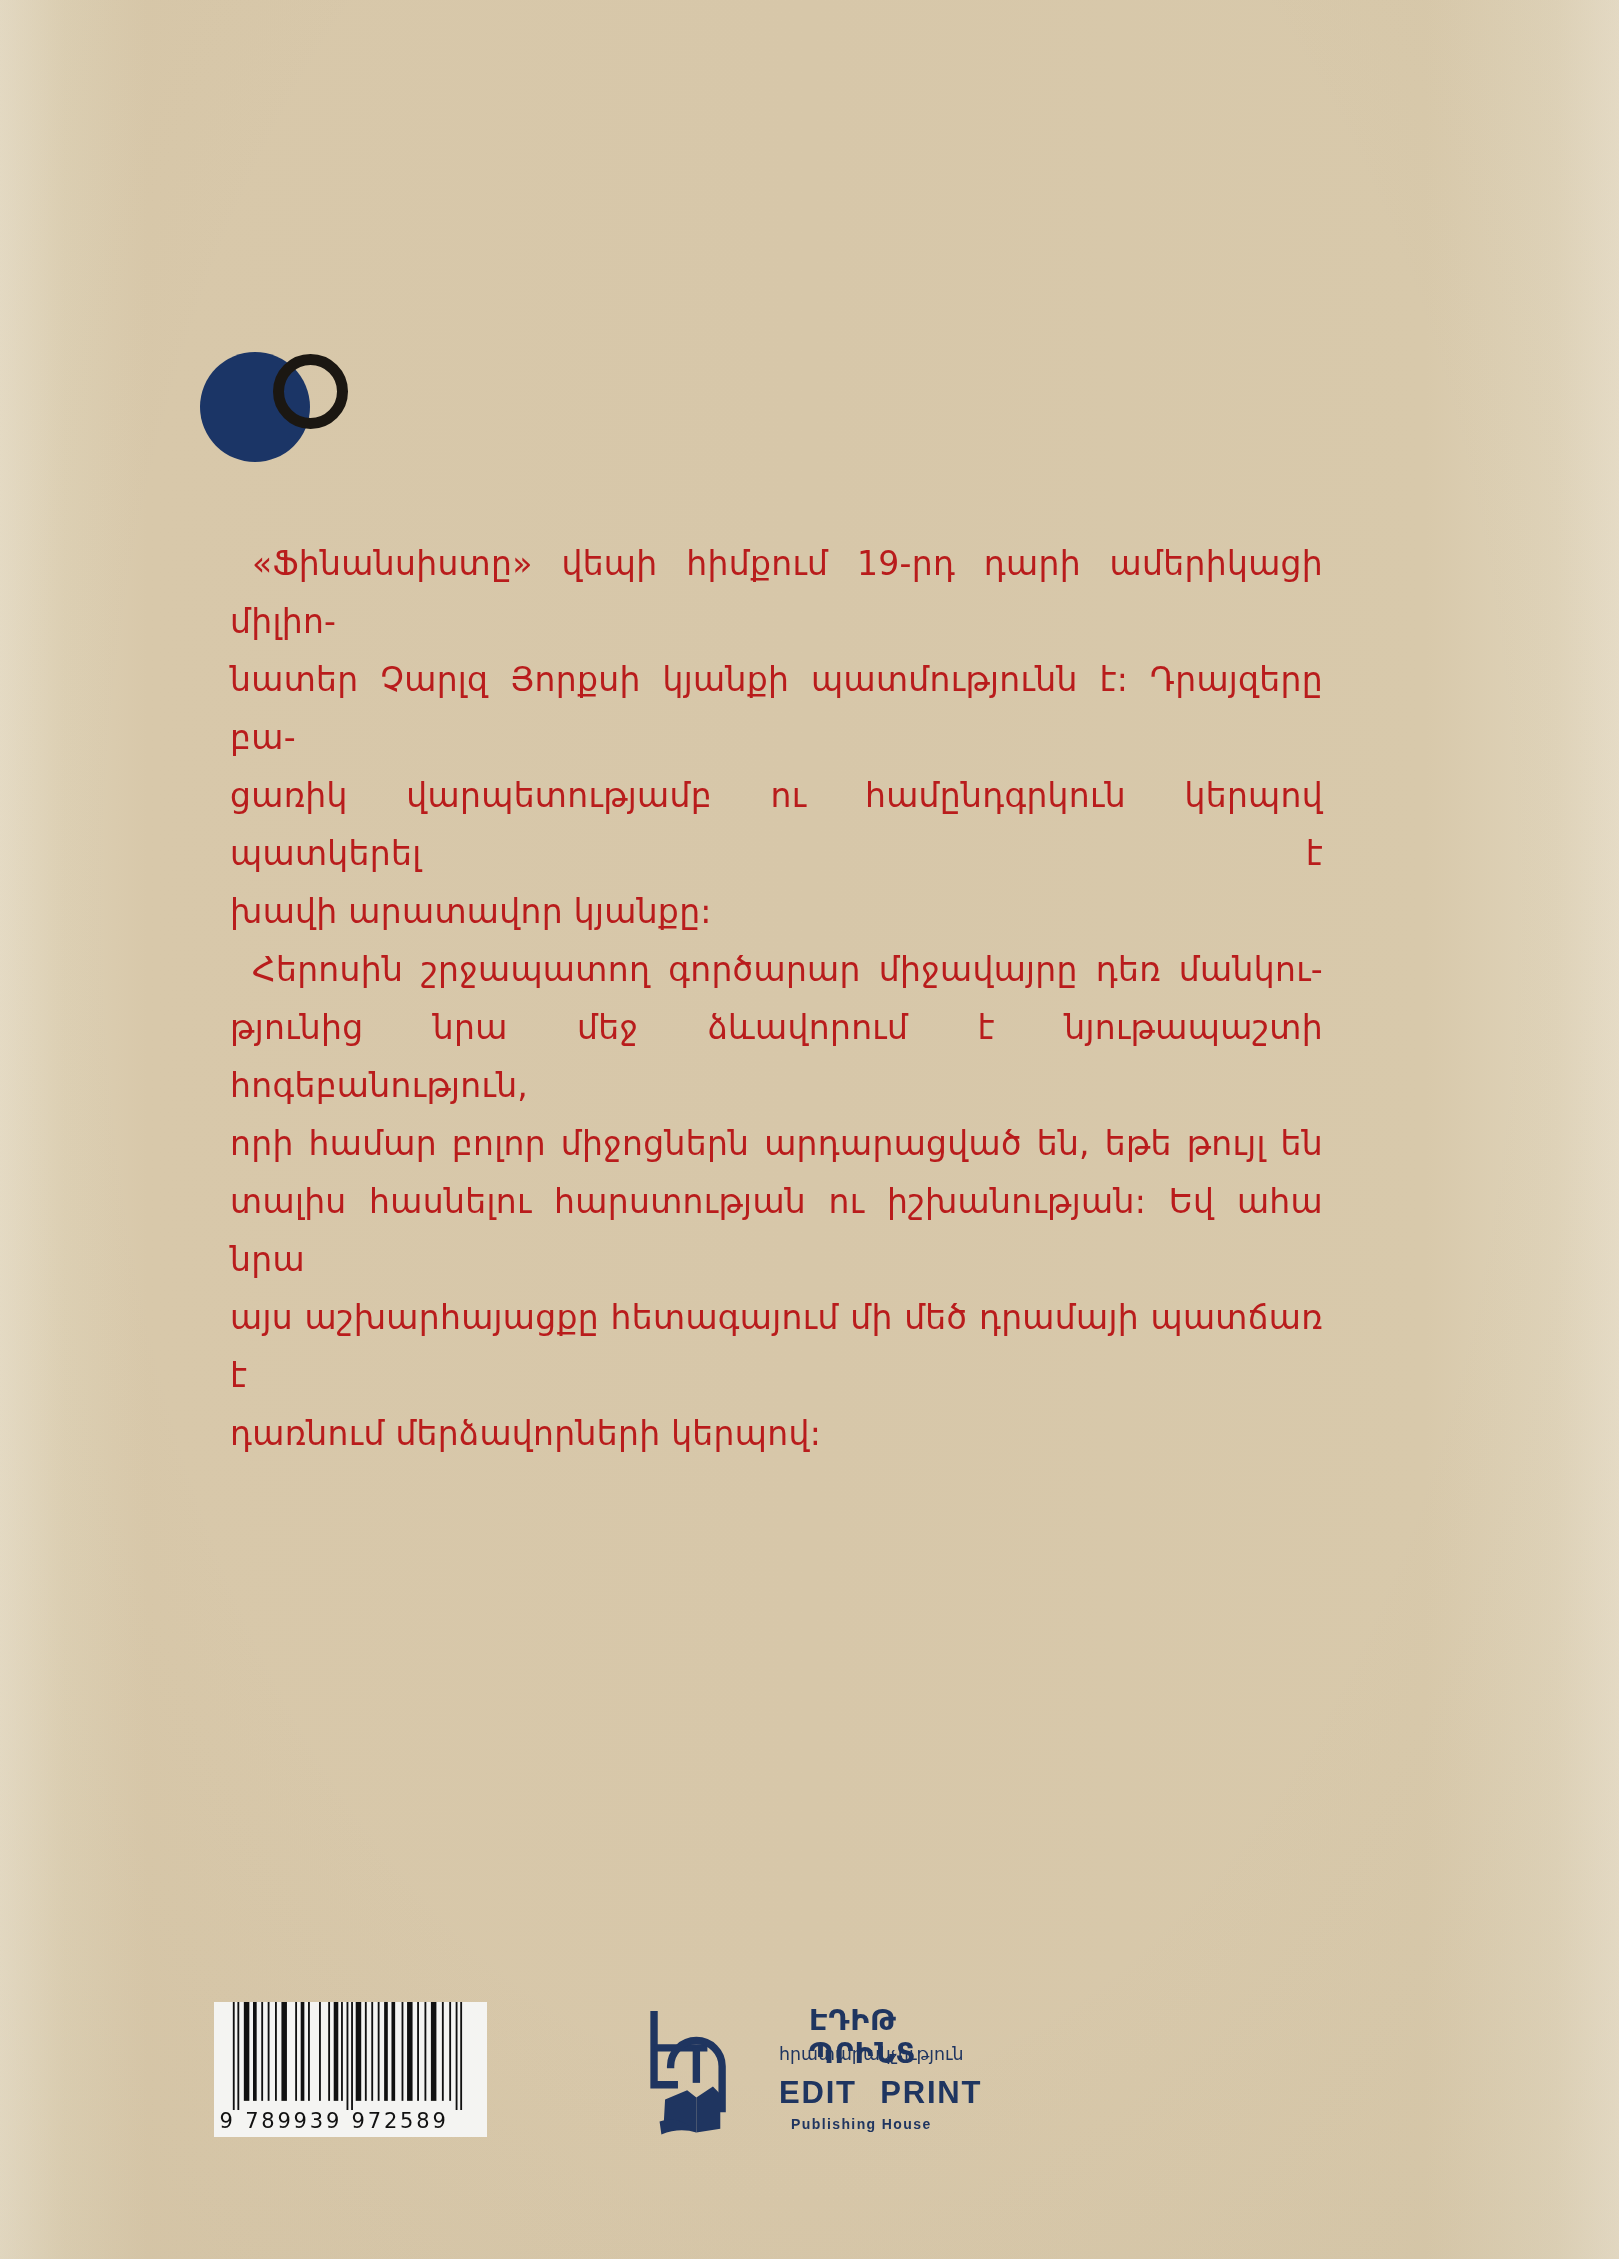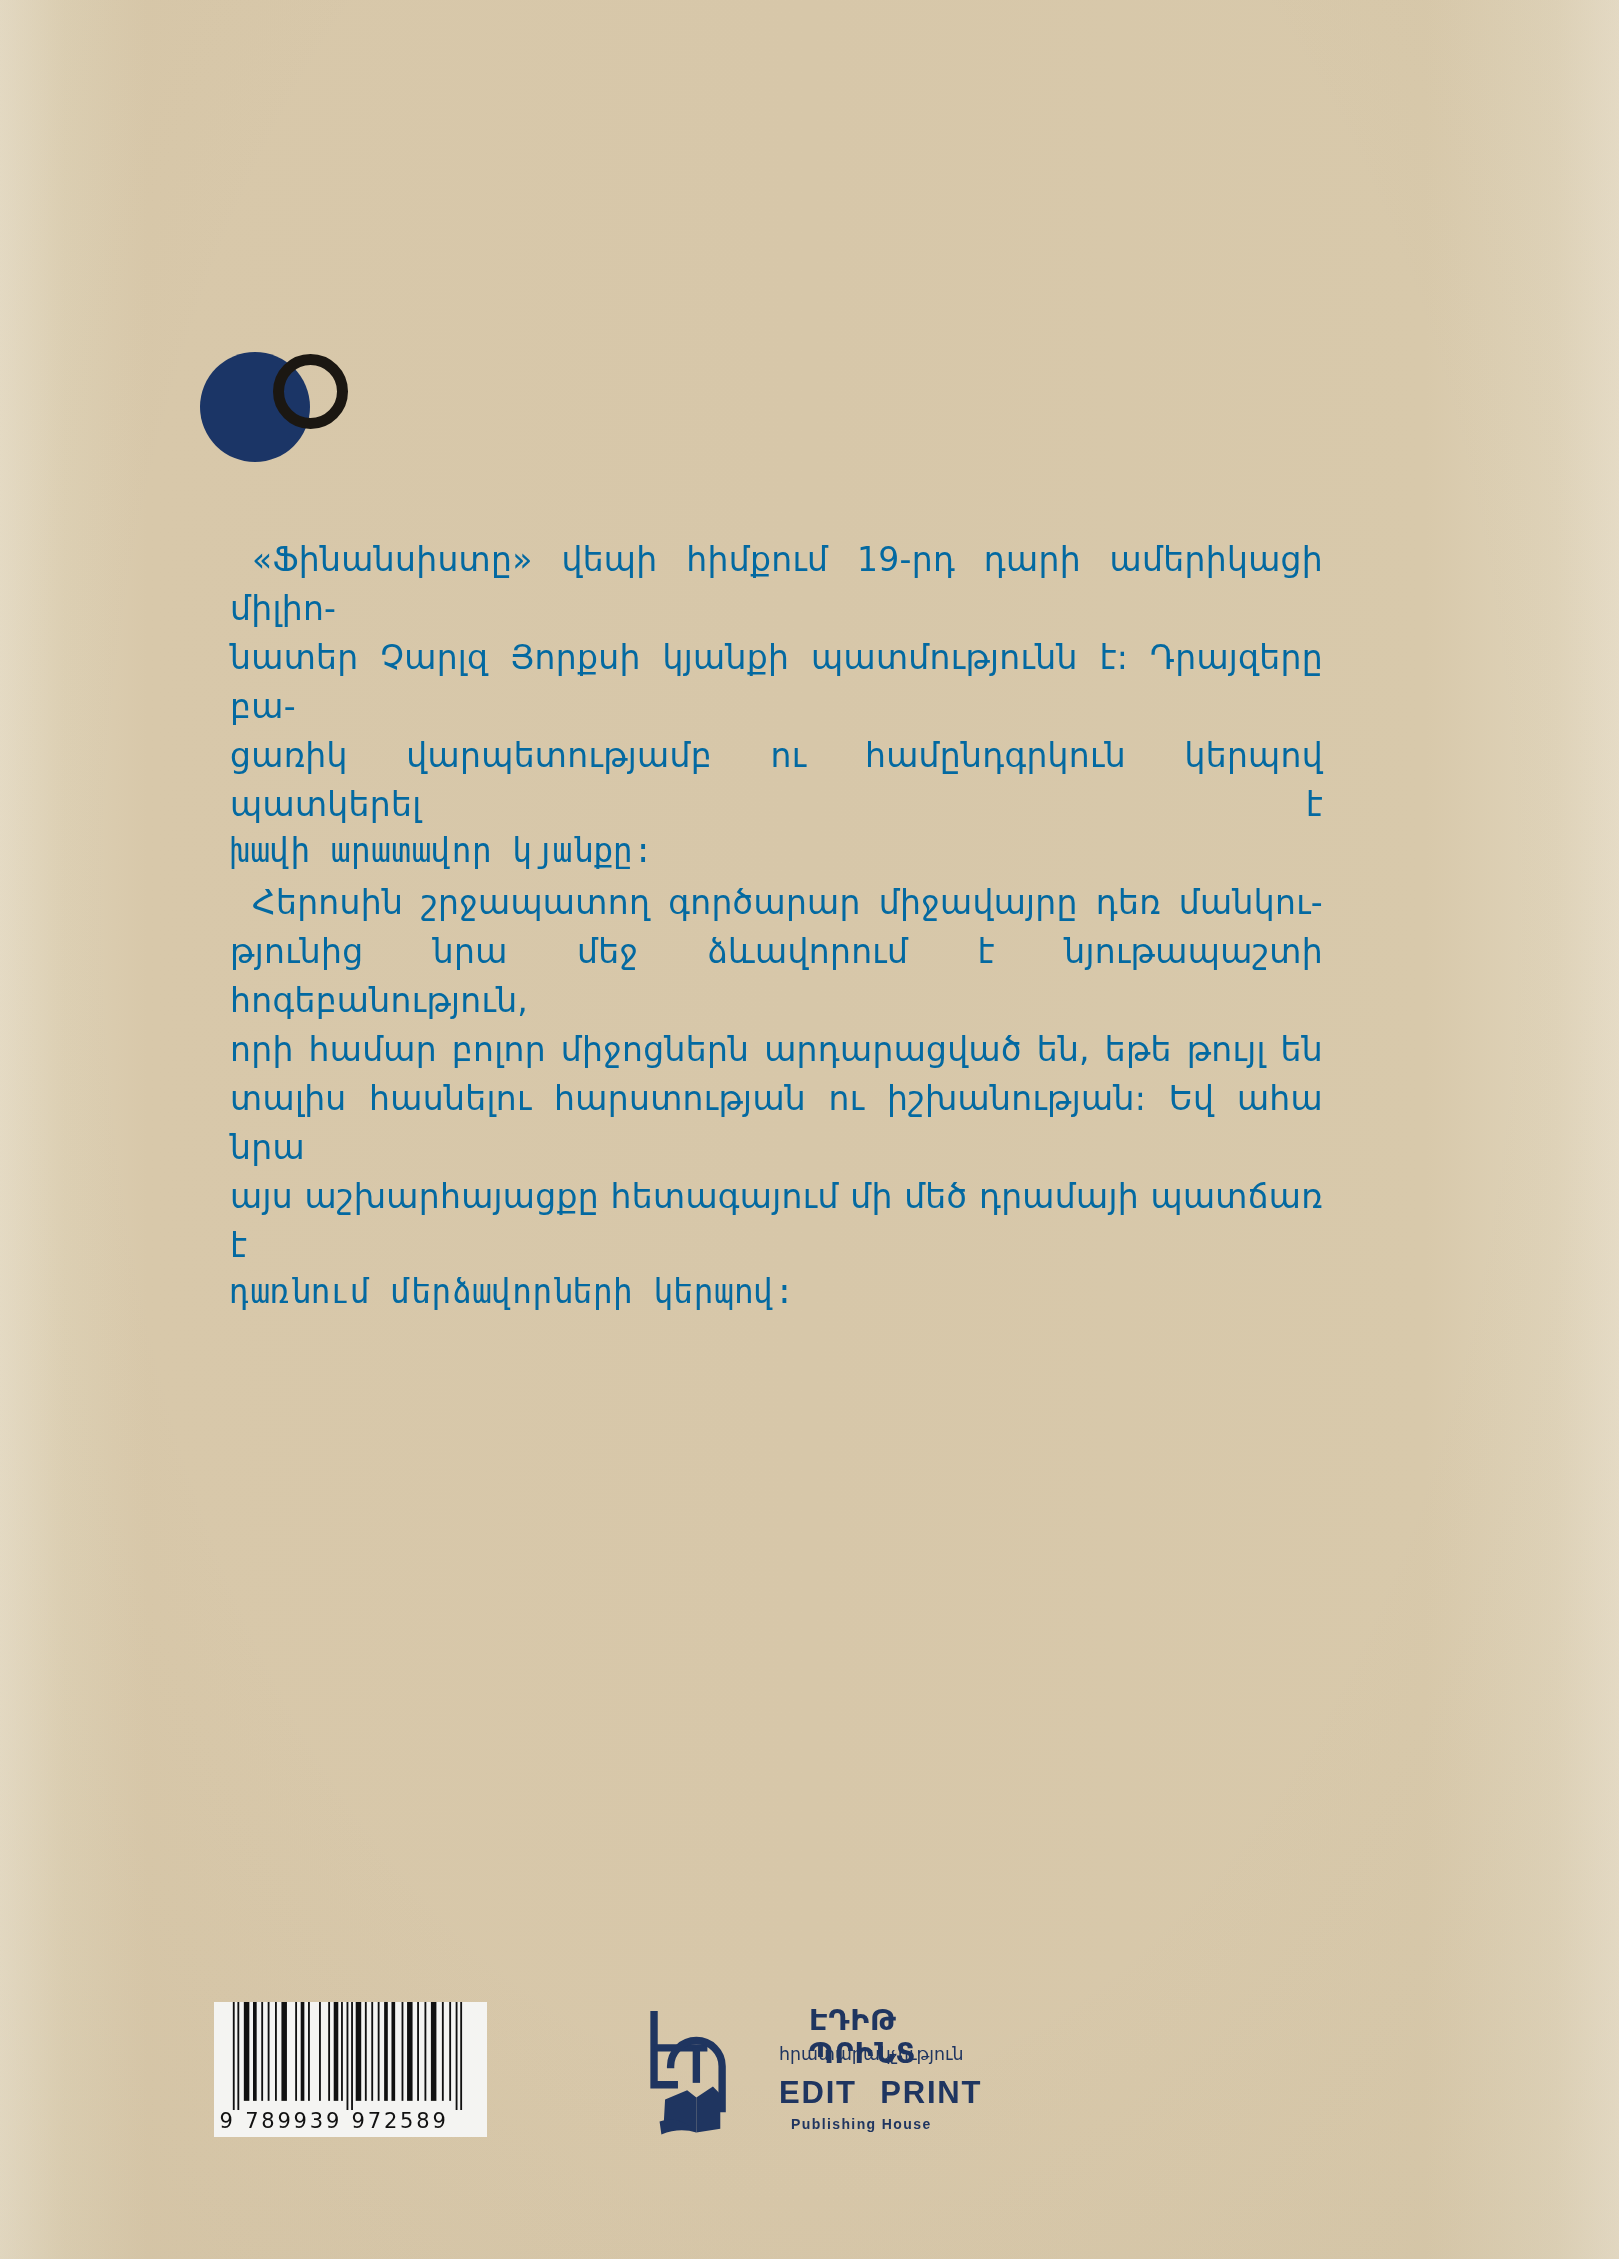--- a/index.html
+++ b/index.html
@@ -21,26 +21,26 @@
   .emblem .disc {
     position: absolute; left: 0; top: 0; width: 110px; height: 110px; border-radius: 50%;
     background: #1b3566;
   }
   .emblem .ring {
     position: absolute; left: 73px; top: 1.8px; width: 53px; height: 53px; border-radius: 50%;
     border: 11px solid #1b1712; background: transparent;
   }
   .blurb {
     position: absolute; left: 230px; top: 535px; width: 1093px;
-    color: #0369a1; font-size: 33px; line-height: 49px; letter-spacing: 0.3px;
+    color: #b91c1c; font-size: 33px; line-height: 58px; letter-spacing: 0.3px;
     text-align: justify;
   }
   .blurb p { margin: 0; text-indent: 22px; }
   .blurb .line { display: block; text-align: justify; text-align-last: justify; }
-  .blurb .line.last { text-align-last: left; font-family: Liberation Mono, monospace; }
+  .blurb .line.last { text-align-last: left; }
   .barcode {
     position: absolute; left: 214px; top: 2002px; width: 273px; height: 135px;
     background: #f4f4f2;
   }
   .barcode .bars { position: absolute; left: 16.5px; top: 0; width: 243px; height: 108px; }
   .barcode .digits {
     position: absolute; left: 5.5px; bottom: 3.7px; width: 262px;
     font-family: "DejaVu Sans", sans-serif; font-size: 21px; color: #111;
     letter-spacing: 2.8px; white-space: pre;
   }

